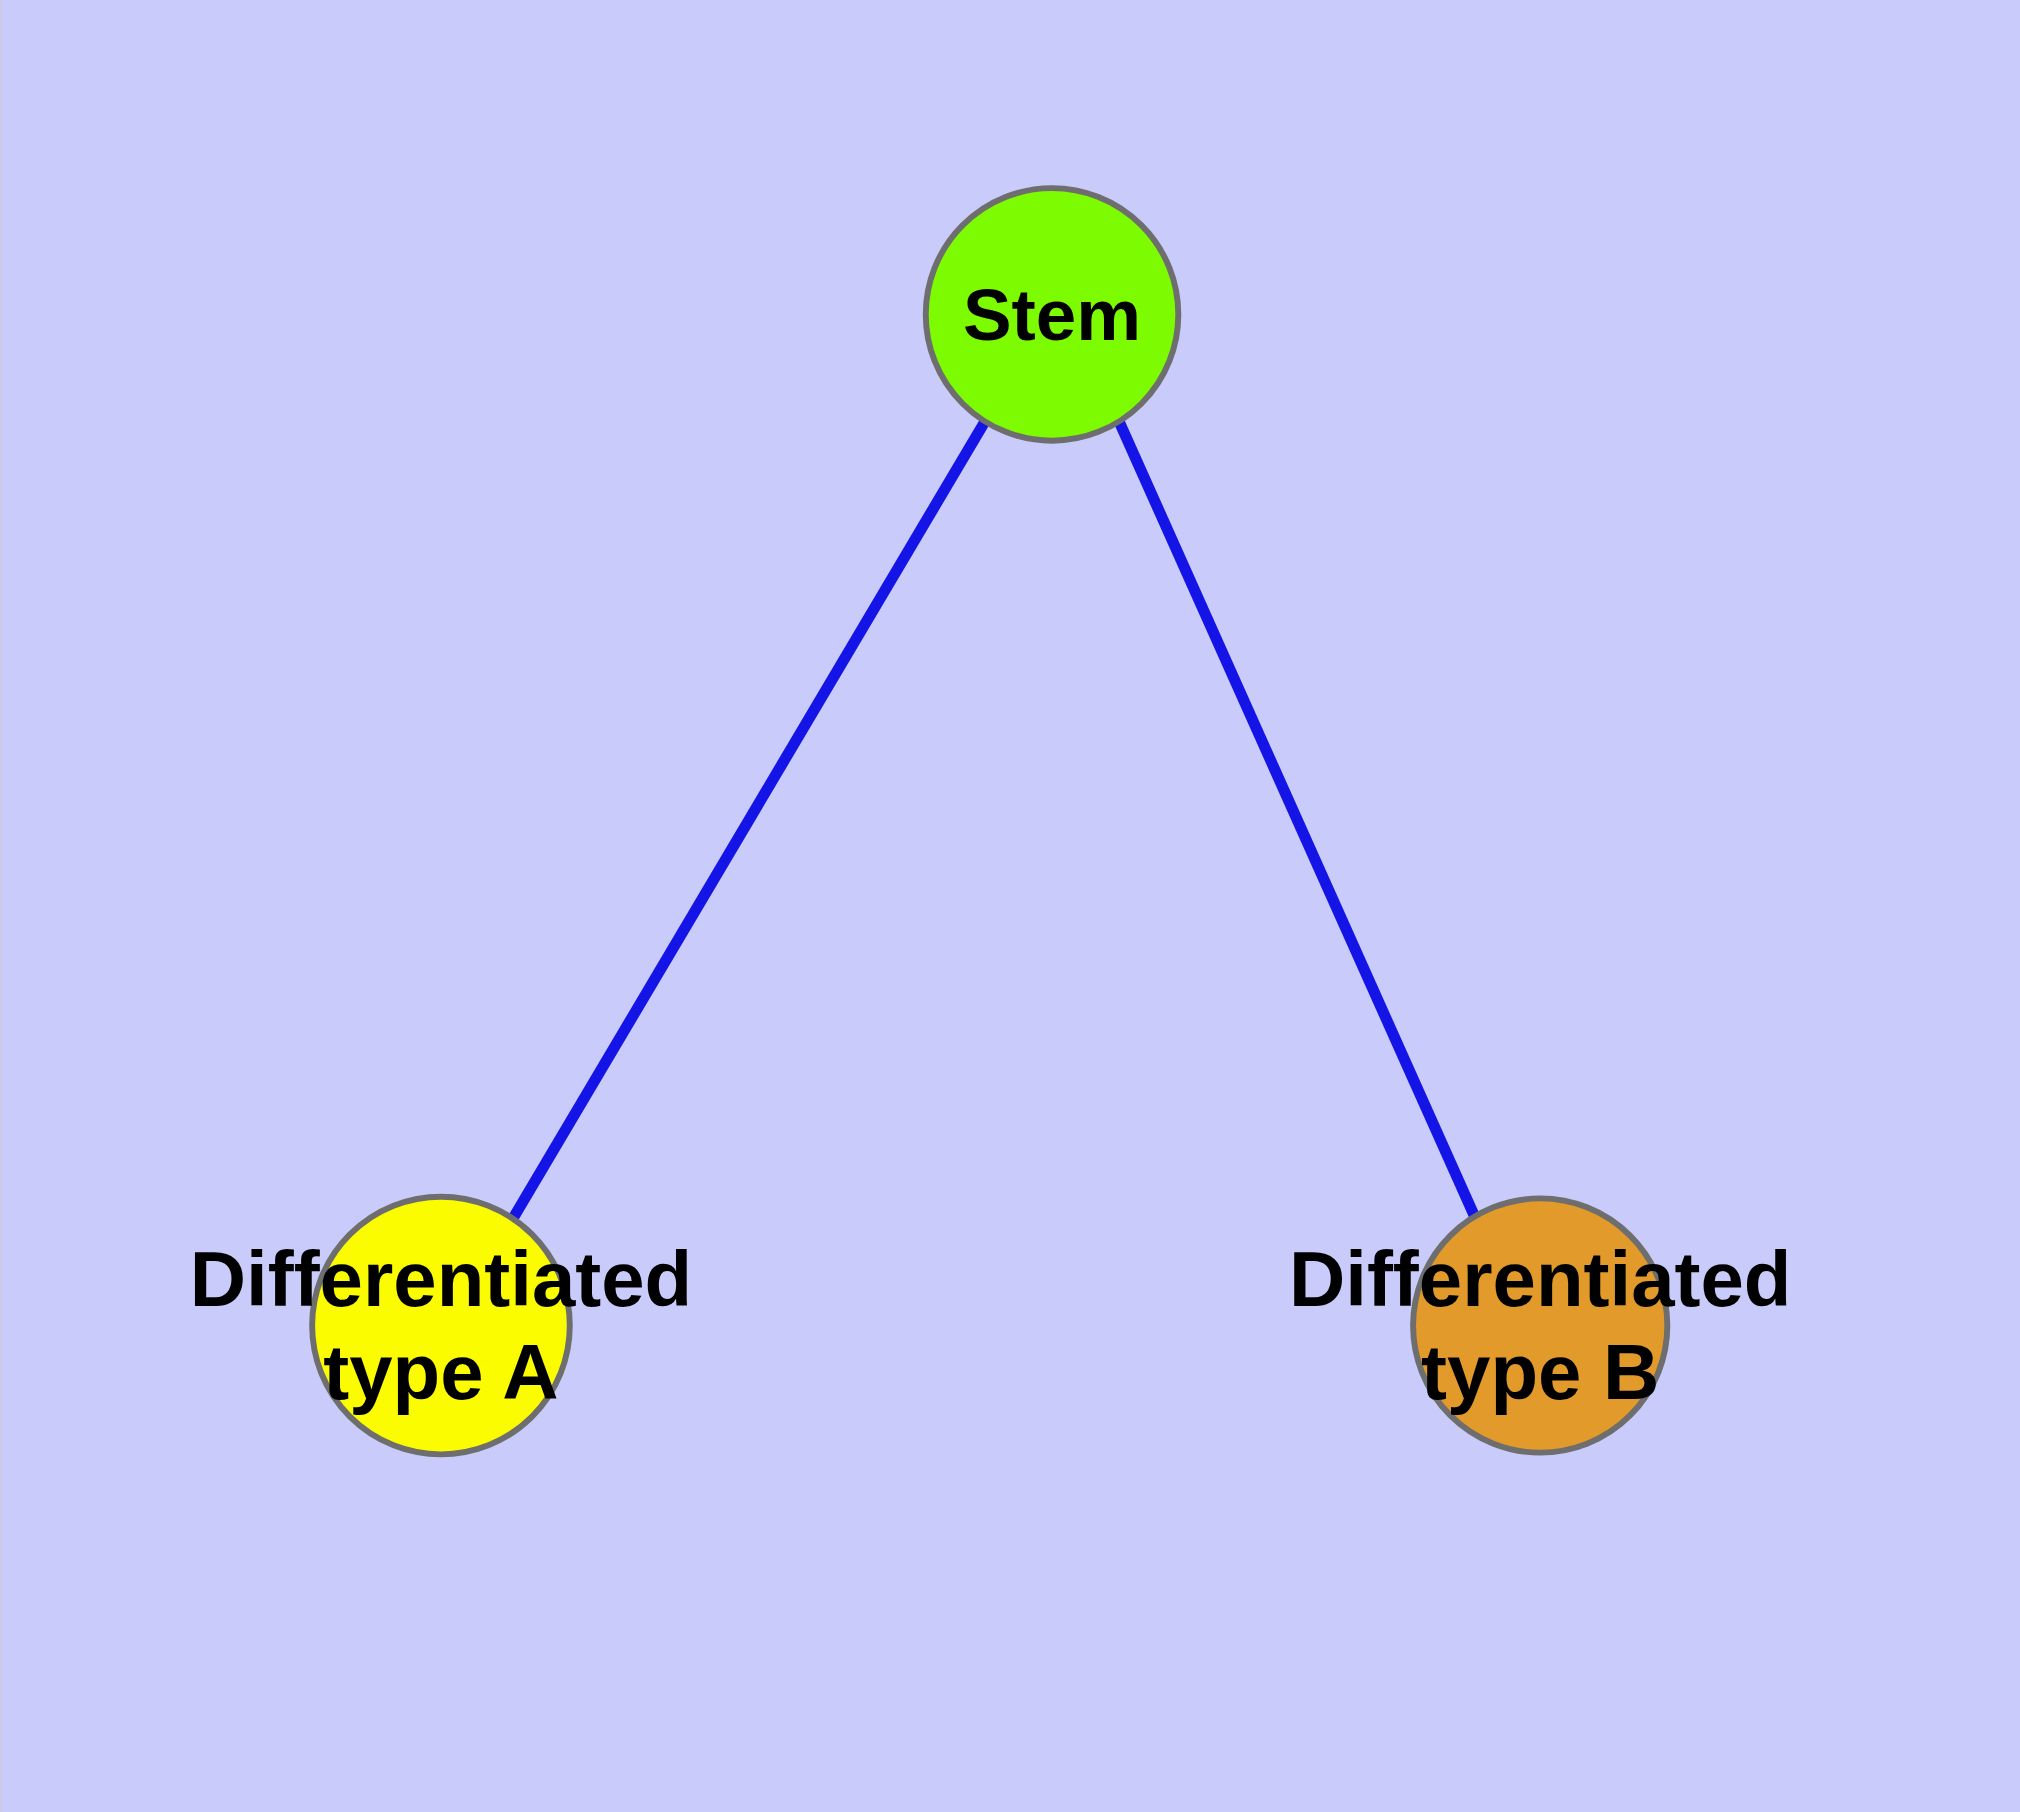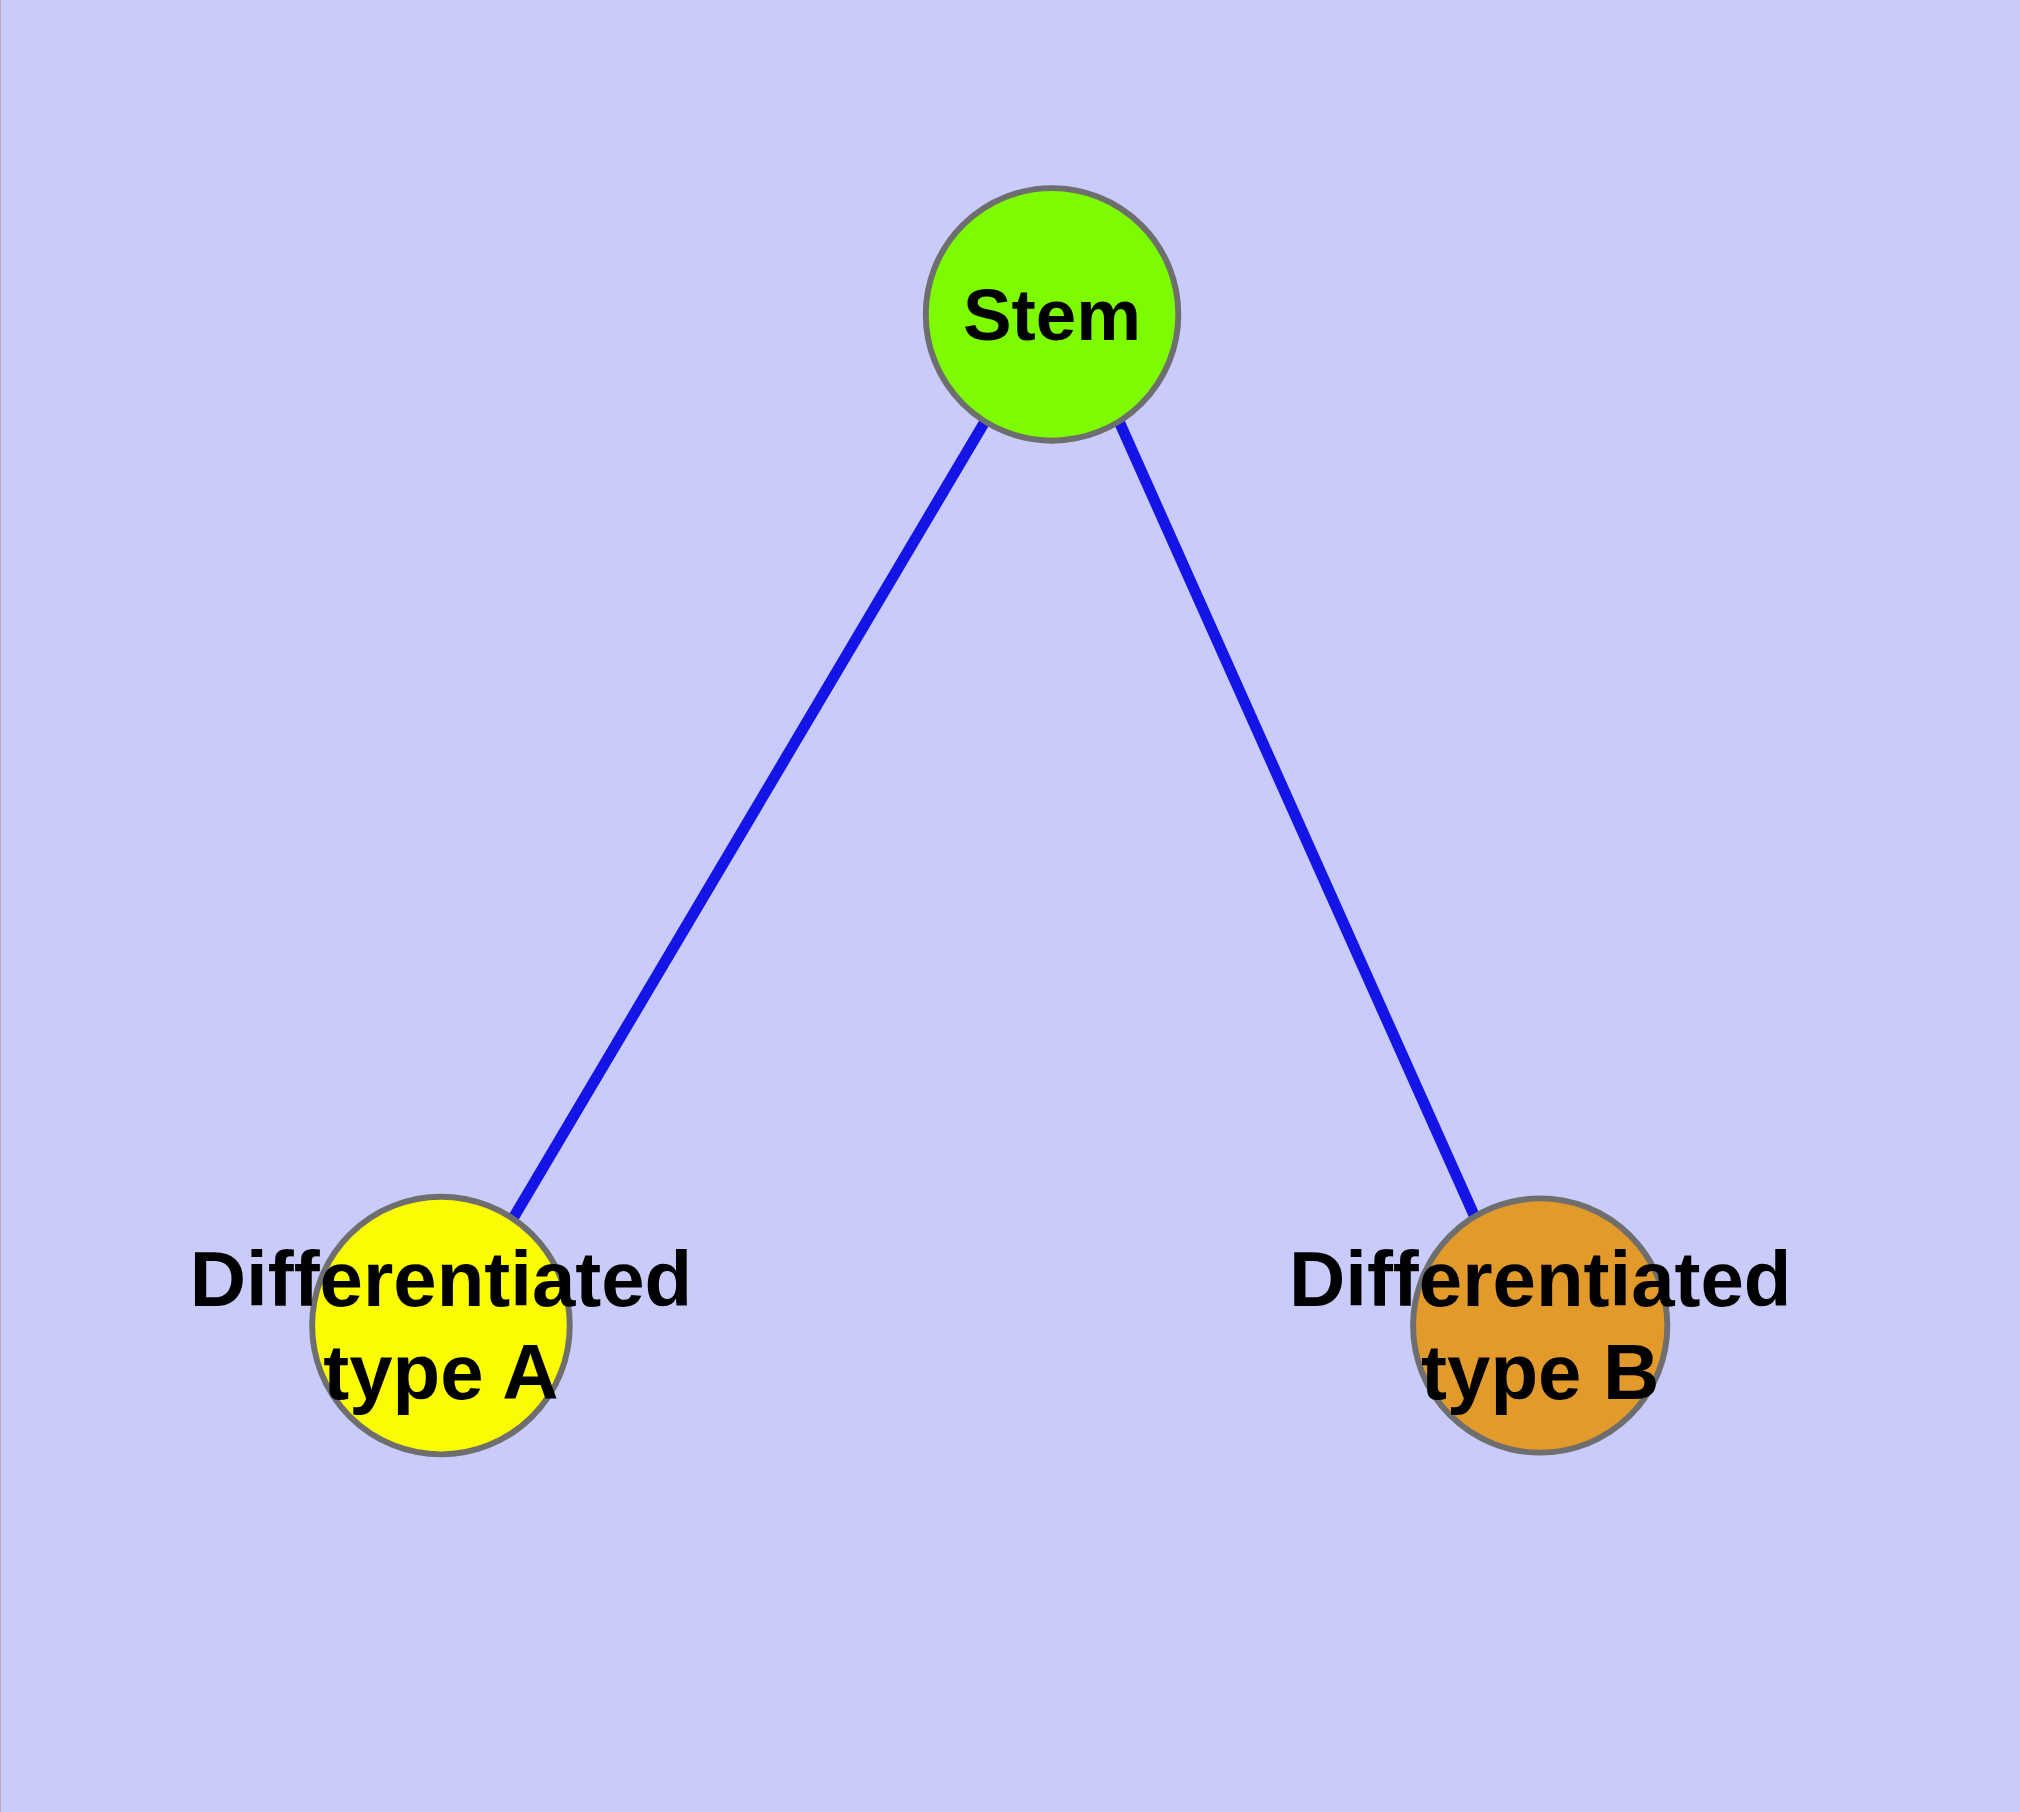--- a/index.html
+++ b/index.html
@@ -31,21 +31,21 @@
     font-weight: bold;
     fill: #000000;
     paint-order: normal;
   }
   .node-label-stem { font-size: 86px; }
   .node-label-leaf { font-size: 92px; }
 </style>
 </head>
 <body>
 
-<div id="canvas" style="background: #c2410c;">
+<div id="canvas" style="background: #fdba74;">
   <svg id="graph-svg" viewBox="0 0 2384 2138" xmlns="http://www.w3.org/2000/svg">
 
     <rect id="bg-rect" x="0" y="0" width="2384" height="2138" fill="#c9ccfb"></rect>
 
     <g id="edges-group">
         <line x1="1162" y1="497" x2="606" y2="1436" stroke="#1414e6" stroke-width="13" stroke-linecap="butt"></line>
         <line x1="1320" y1="497" x2="1739" y2="1434" stroke="#1414e6" stroke-width="13" stroke-linecap="butt"></line>
       </g>
     <g id="nodes-group">
         <circle cx="1241" cy="371" r="149" fill="#7dfb00" stroke="#6e6e6e" stroke-width="7"></circle>

